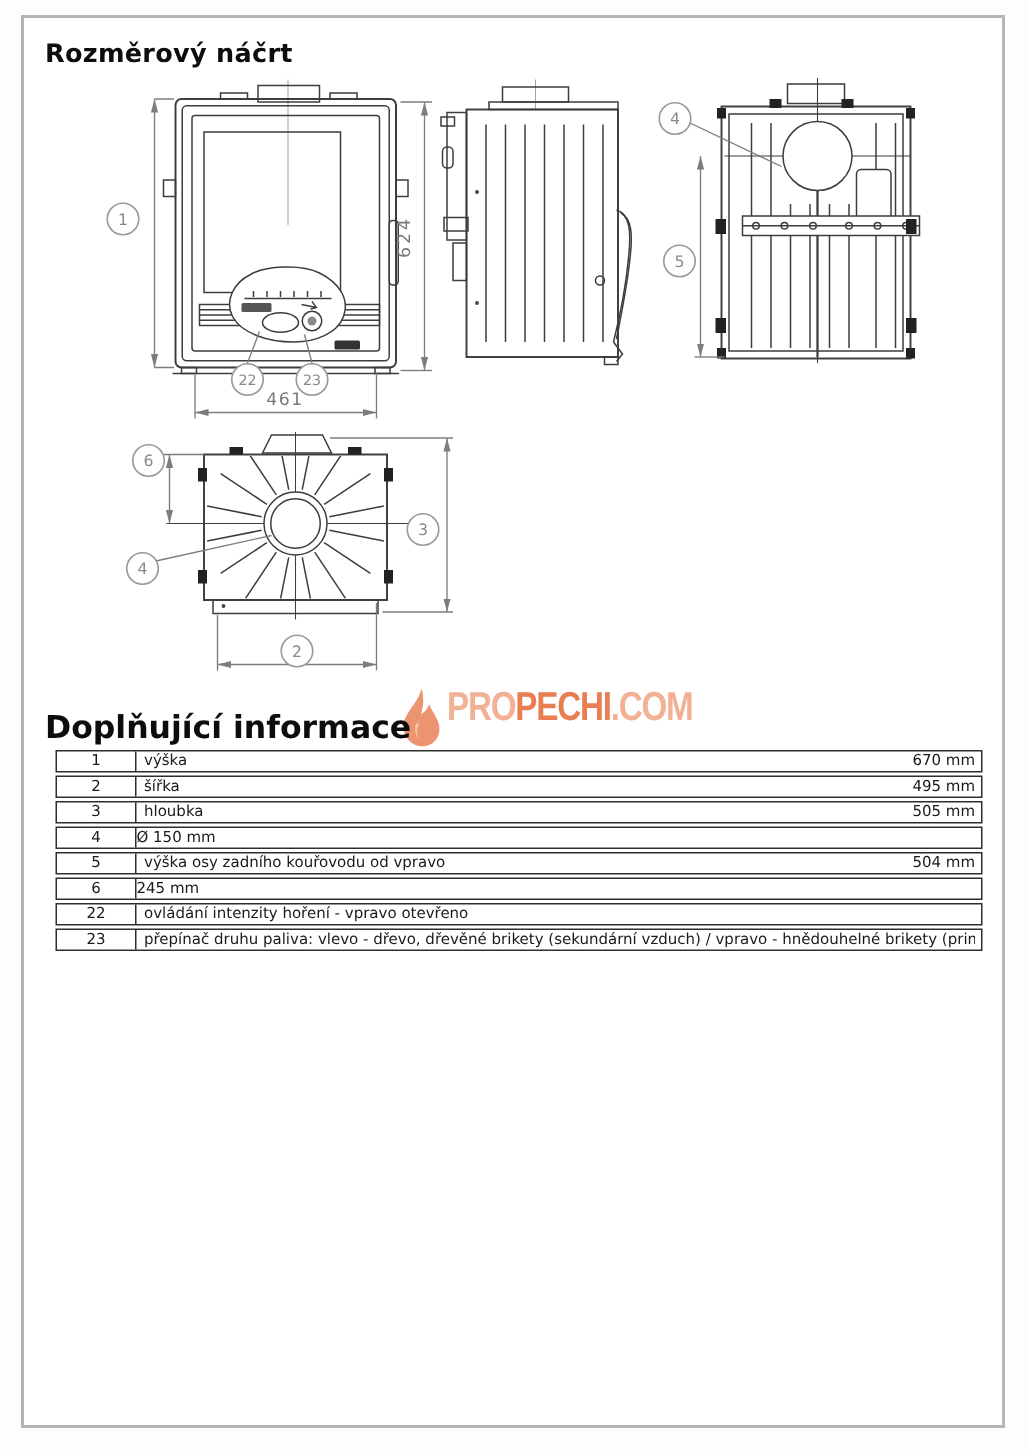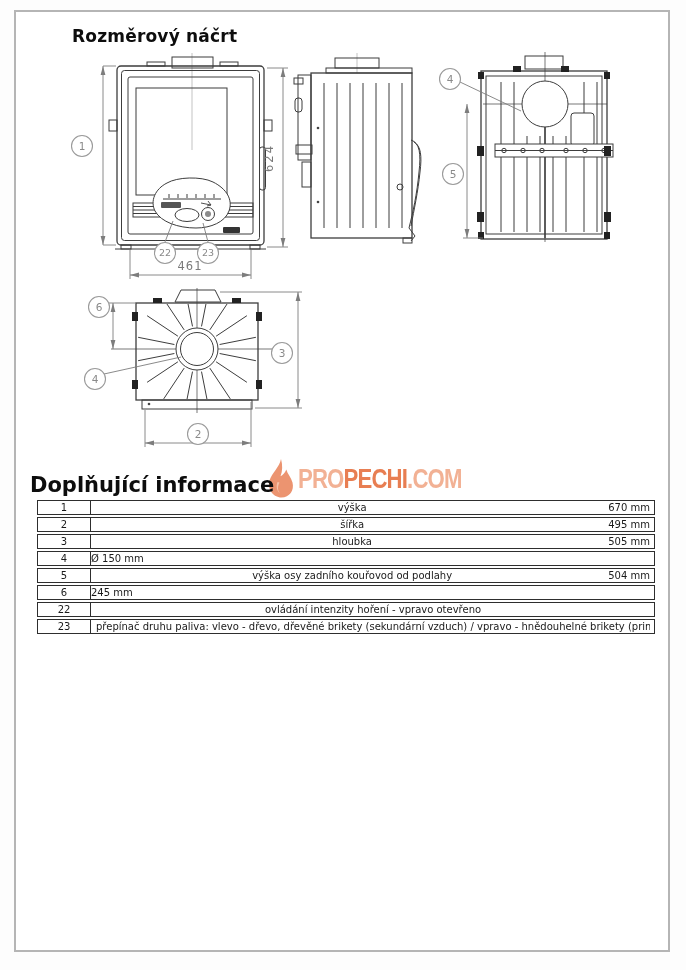--- a/index.html
+++ b/index.html
@@ -8,25 +8,24 @@
     font-family:"DejaVu Sans","Liberation Sans",sans-serif;color:#111;
     overflow:hidden;
   }
   .page-border{
     position:absolute;left:14px;top:10px;width:656px;height:942px;
     border:2px solid #b5b5b5;box-sizing:border-box;background:#fff;
   }
   .page-title{
     position:absolute;left:30px;top:26px;font-size:17px;font-weight:bold;color:#0d0d0d;
     letter-spacing:.2px;
-    margin-left:42px;
   }
   .drawing{position:absolute;left:15px;top:50px;}
   .logo{
-    position:absolute;left:264px;top:458px;height:42px;display:flex;align-items:center;
+    position:absolute;left:264px;top:458px;height:42px;display:flex;align-items:flex-start;
   }
   .logo-text{
     font-weight:bold;font-size:27px;letter-spacing:-1px;line-height:1;
     transform:scaleX(.82);transform-origin:left center;white-space:nowrap;
     font-family:"Liberation Sans",sans-serif;
   }
   .lt-light{color:#f2b194;}
   .lt-dark{color:#e87e52;}
   .section-title{
     position:absolute;left:30px;top:473px;font-size:21px;font-weight:bold;color:#0d0d0d;
@@ -35,21 +34,21 @@
     position:absolute;left:37px;top:500px;width:618px;
   }
   .info-row{
     display:flex;align-items:center;border:1px solid #2e2e2e;height:13px;
     margin-bottom:2px;background:#fff;font-size:10px;color:#1a1a1a;
   }
   .cell-num{
     width:52px;flex:0 0 52px;text-align:center;border-right:1px solid #2e2e2e;
     height:100%;display:flex;align-items:center;justify-content:center;
   }
-  .cell-label{flex:1 1 auto;padding-left:5px;white-space:nowrap;overflow:hidden;text-align:center;}
+  .cell-label{flex:1 1 auto;padding-left:5px;white-space:nowrap;overflow:hidden;}
   .cell-value{flex:0 0 auto;padding-right:4px;white-space:nowrap;}
   svg text{font-family:"DejaVu Sans","Liberation Sans",sans-serif;}
 </style>
 </head>
 <body>
 
 <div class="page-border"></div>
 
 <div class="page-title">Rozměrový náčrt</div>
 
@@ -308,21 +307,21 @@
     <div class="cell-value">505 mm</div>
   </div>
 
   <div class="info-row">
     <div class="cell-num">4</div>
     <div class="cell-value">Ø 150 mm</div>
   </div>
 
   <div class="info-row">
     <div class="cell-num">5</div>
-    <div class="cell-label">výška osy zadního kouřovod od podlahy</div>
+    <div class="cell-label">výška osy zadního kouřovodu od vpravo</div>
     <div class="cell-value">504 mm</div>
   </div>
 
   <div class="info-row">
     <div class="cell-num">6</div>
     <div class="cell-value">245 mm</div>
   </div>
 
   <div class="info-row">
     <div class="cell-num">22</div>

